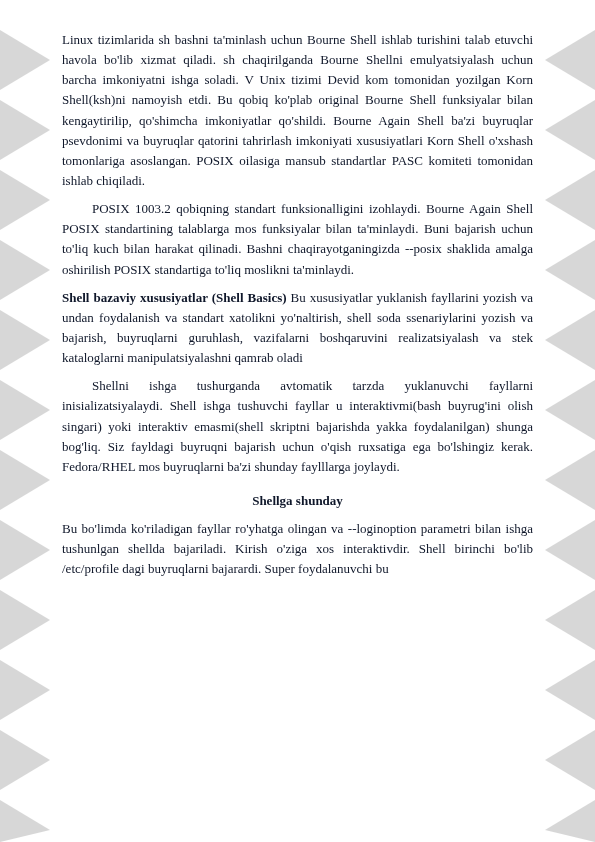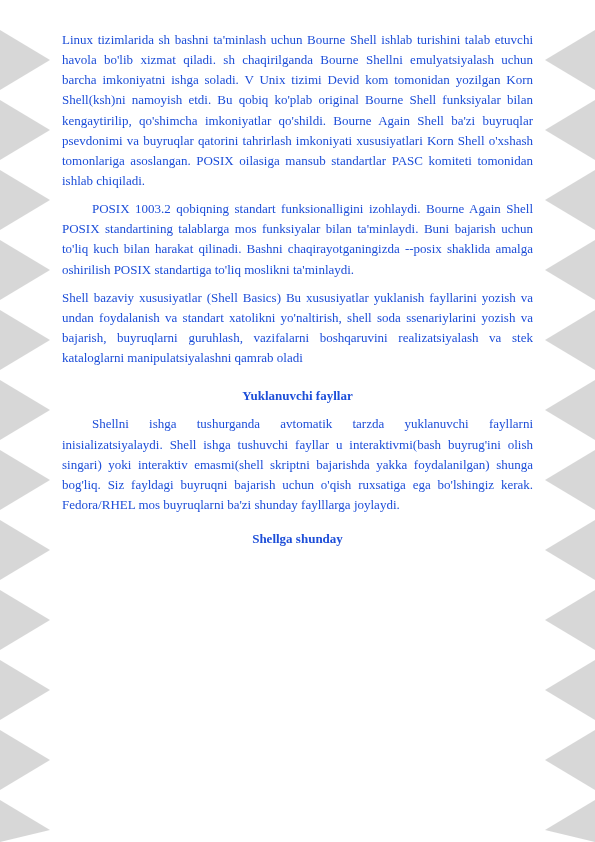--- a/index.html
+++ b/index.html
@@ -47,34 +47,34 @@
 
     .content-area {
       margin: 0 62px;
       padding-top: 30px;
     }
 
     .main-text {
       font-size: 13px;
       line-height: 1.55;
       text-align: justify;
-      color: #1d4ed8;
+      color: #0f172a;
     }
 
     .main-text p {
       margin-bottom: 8px;
     }
 
     .main-text .indent {
       text-indent: 30px;
       margin-top: 7px;
     }
 
     .bold-heading {
-      font-weight: normal;
+      font-weight: bold;
     }
 
     .section-heading {
       font-weight: bold;
       text-align: center;
       margin-top: 18px;
       margin-bottom: 6px;
       font-size: 13px;
     }
 
@@ -141,24 +141,24 @@
     <div class="main-text">
 
       <p>Linux tizimlarida sh bashni ta'minlash uchun Bourne Shell ishlab turishini talab etuvchi havola bo'lib xizmat qiladi. sh chaqirilganda Bourne Shellni emulyatsiyalash uchun barcha imkoniyatni ishga soladi. V Unix tizimi Devid kom tomonidan yozilgan Korn Shell(ksh)ni namoyish etdi. Bu qobiq ko'plab original Bourne Shell funksiyalar bilan kengaytirilip, qo'shimcha imkoniyatlar qo'shildi. Bourne Again Shell ba'zi buyruqlar psevdonimi va buyruqlar qatorini tahrirlash imkoniyati xususiyatlari Korn Shell o'xshash tomonlariga asoslangan. POSIX oilasiga mansub standartlar PASC komiteti tomonidan ishlab chiqiladi.</p>
 
       <p class="indent">POSIX 1003.2 qobiqning standart funksionalligini izohlaydi. Bourne Again Shell POSIX standartining talablarga mos funksiyalar bilan ta'minlaydi. Buni bajarish uchun to'liq kuch bilan harakat qilinadi. Bashni chaqirayotganingizda --posix shaklida amalga oshirilish POSIX standartiga to'liq moslikni ta'minlaydi.</p>
 
       <p>
         <span class="bold-heading">Shell bazaviy xususiyatlar (Shell Basics)</span><span> Bu xususiyatlar yuklanish fayllarini yozish va undan foydalanish va standart xatolikni yo'naltirish, shell soda ssenariylarini yozish va bajarish, buyruqlarni guruhlash,  vazifalarni boshqaruvini  realizatsiyalash va  stek kataloglarni manipulatsiyalashni qamrab oladi</span>
       </p>
 
-      <p class="section-heading">Yuklanuvchi fayllar</p>
 
       <p class="indent">Shellni ishga tushurganda avtomatik tarzda yuklanuvchi fayllarni inisializatsiyalaydi. Shell ishga tushuvchi fayllar u interaktivmi(bash buyrug'ini olish singari) yoki interaktiv emasmi(shell skriptni bajarishda yakka foydalanilgan) shunga bog'liq. Siz fayldagi buyruqni bajarish uchun o'qish ruxsatiga ega bo'lshingiz kerak. Fedora/RHEL mos buyruqlarni ba'zi shunday faylllarga joylaydi.</p>
 
       <p class="sub-section-heading">Shellga shunday</p>
 
+      <p>Bu bo'limda ko'riladigan fayllar ro'yhatga olingan va --loginoption parametri bilan ishga tushunlgan shellda bajariladi. Kirish o'ziga xos interaktivdir. Shell birinchi bo'lib /etc/profile dagi buyruqlarni bajarardi. Super foydalanuvchi bu</p>
 
     </div>
 
   </div>
 
 </div>
 
 </body></html>

